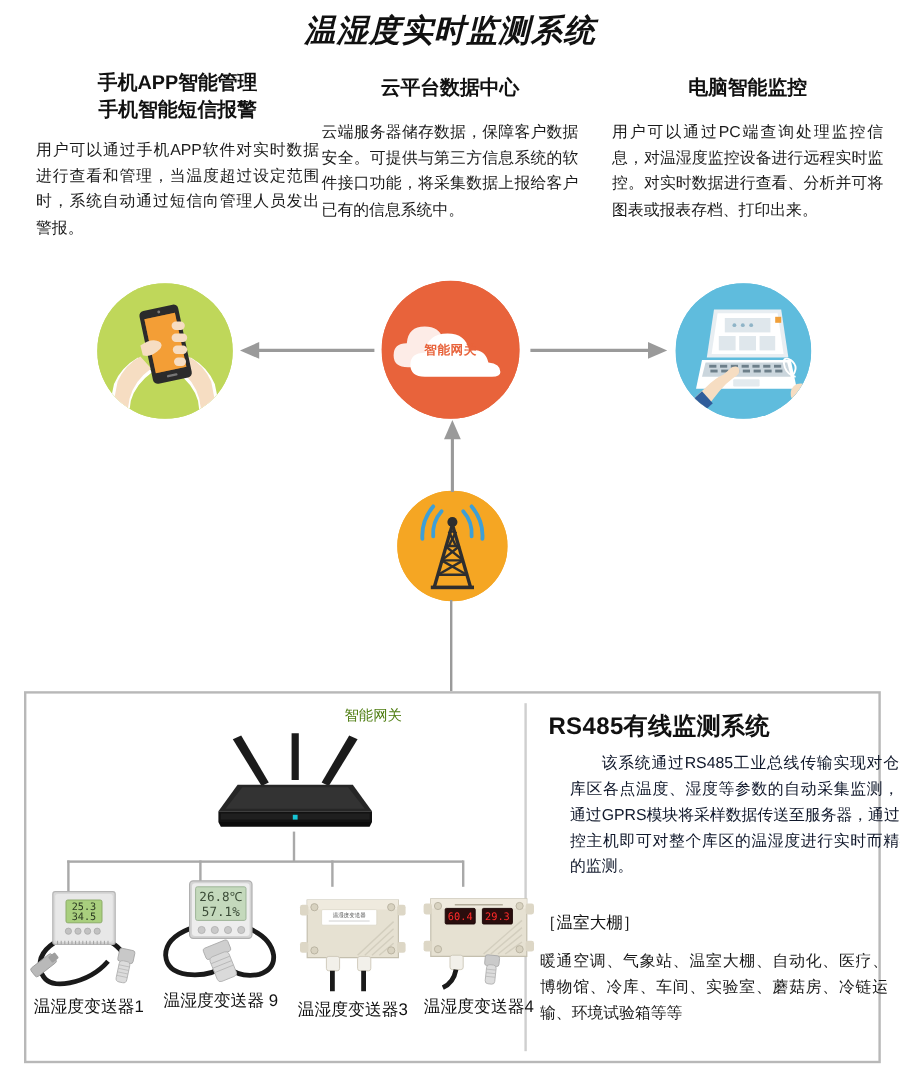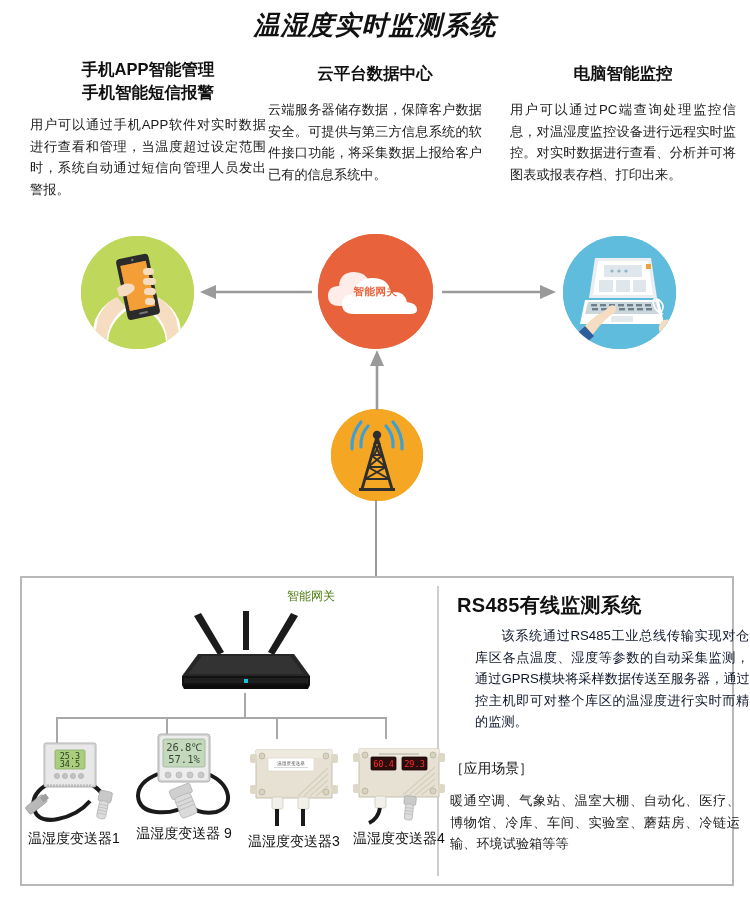--- a/index.html
+++ b/index.html
@@ -486,16 +486,16 @@
             <path d="M60 76 L68 76"></path>
             <path d="M60 79 L68 79"></path>
         </g>
       </g>
     </svg>
     <div class="device-label">温湿度变送器4</div>
   </div>
 
   <div id="rs-title">RS485有线监测系统</div>
   <div id="rs-body">该系统通过RS485工业总线传输实现对仓储库区各点温度、湿度等参数的自动采集监测，并通过GPRS模块将采样数据传送至服务器，通过监控主机即可对整个库区的温湿度进行实时而精确的监测。</div>
-  <div id="rs-scene-title">［应用场景］</div>
+  <div id="rs-scene-title">［温室大棚］</div>
   <div id="rs-scene-body">暖通空调、气象站、温室大棚、自动化、医疗、博物馆、冷库、车间、实验室、蘑菇房、冷链运输、环境试验箱等等</div>
 
 </div>
 
 </body></html>

